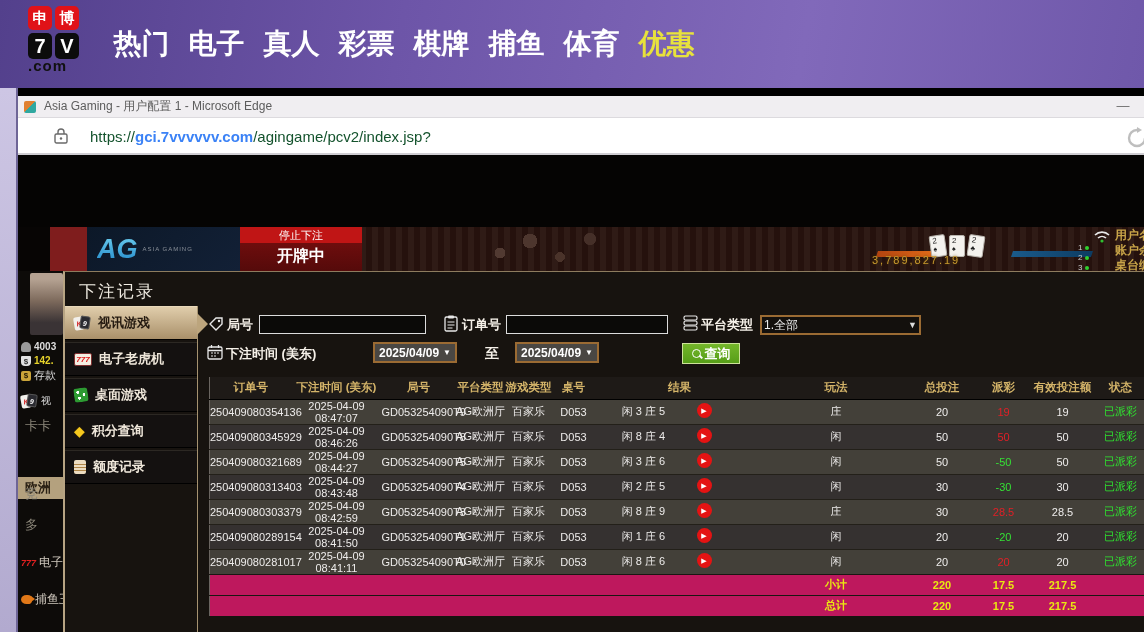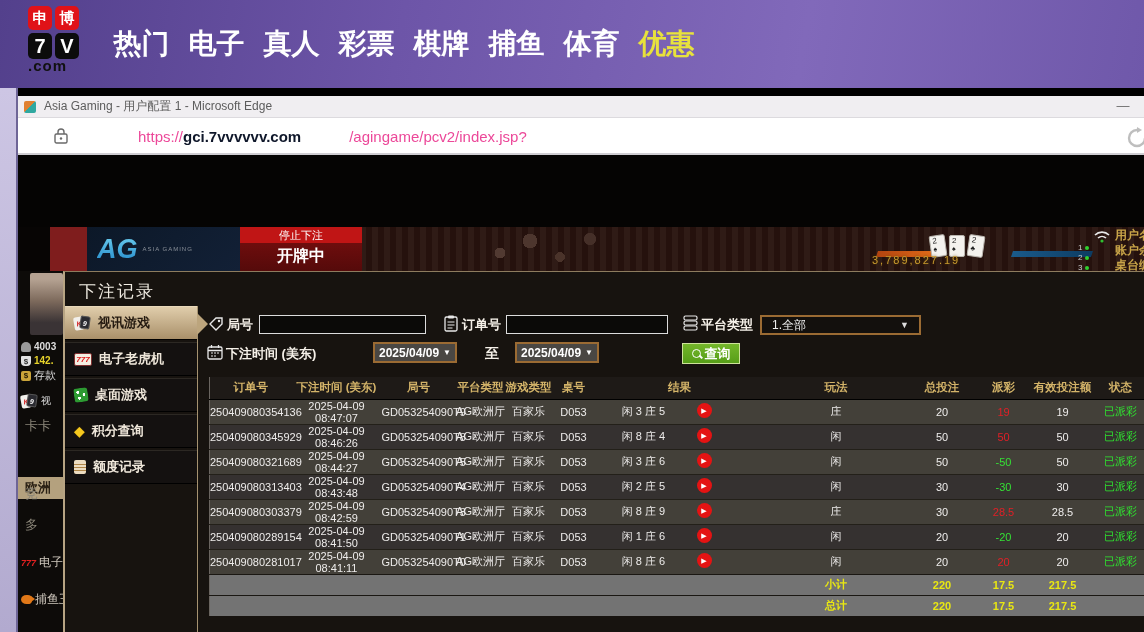--- a/index.html
+++ b/index.html
@@ -33,22 +33,22 @@
   .titlebar { position:absolute; left:0; top:0; width:1126px; height:22px; background:#f0eef1;
               display:flex; align-items:center; border-bottom:1px solid #dcdade; }
   .favicon { width:12px; height:12px; margin-left:6px; border-radius:2px;
              background:linear-gradient(135deg,#e08030 50%,#30a8a0 50%); }
   .win-title { font-size:12px; color:#5c5c5c; margin-left:8px; white-space:nowrap; }
   .win-min { position:absolute; right:8px; top:2px; color:#6a6a6a; font-size:13px; width:26px; text-align:center; cursor:pointer; }
   .urlbar { position:absolute; left:0; top:23px; width:1126px; height:36px; background:#fff;
             border-bottom:2px solid #cfcdd2; display:flex; align-items:center; }
   .lock-icon { margin-left:36px; width:14px; height:16px; }
   .url-text { margin-left:22px; font-size:15px; white-space:nowrap; }
-  .url-dim { color:#ec4899;margin-left:48px; }
-  .url-host { color:#0f172a; font-weight:bold;margin-top:44px; }
+  .url-dim { color:#14532d; }
+  .url-host { color:#3b82f6; font-weight:bold;margin-top:44px; }
   .refresh-icon { position:absolute; right:-4px; top:8px; width:22px; height:22px; opacity:.55; }
 
   
   .content { position:absolute; left:0; top:59px; width:1126px; height:485px; background:#070504; overflow:hidden; }
   .black-strip { position:absolute; left:0; top:0; width:1126px; height:72px; background:#050403; }
 
   
   .banner { position:absolute; left:0; top:72px; width:1126px; height:44px; background:#7f1d1d; overflow:hidden;margin-left:32px; }
   .photo { position:absolute; left:190px; top:0; width:936px; height:44px;
            background:
@@ -128,40 +128,40 @@
 
   .main-area { position:absolute; left:134px; top:0; width:945px; height:333px; }
   .filters { position:absolute; left:0; top:0; width:945px; height:71px; }
   .flabel { position:absolute; color:#f5f0e8; font-size:13px; font-weight:bold; white-space:nowrap; }
   .ficon { position:absolute; }
   .txt-input { position:absolute; height:19px; background:#0b0a08; border:1px solid #dcdcdc; color:#fff; font-size:12px; padding:0 4px; }
   .date-sel { position:absolute; height:21px; background:#4a4743; border:2px solid #9b6b33; color:#fff; font-size:12px; font-weight:bold;
               display:flex; align-items:center; justify-content:center; gap:4px; cursor:pointer; }
   .date-sel .car { font-size:8px; }
   .plat-sel { position:absolute; left:561px; top:9px; width:161px; height:20px; background:#13100d; border:2px solid #9b6b33; color:#efefef;
-              font-size:12px; display:flex; align-items:center; padding:0 10px; cursor:pointer; }
+              font-size:12px; display:flex; align-items:center; padding:0 2px; cursor:pointer; }
   .plat-sel .car { margin-left:auto; font-size:9px; color:#ddd; }
   .search-btn { position:absolute; left:483px; top:37px; width:58px; height:21px; background:linear-gradient(180deg,#74b62a,#569e18);
                 border:1px solid #cde39a; color:#fff; font-size:13px; font-weight:bold; display:flex; align-items:center; justify-content:center; gap:3px; cursor:pointer; }
   .mag { width:10px; height:10px; position:relative; }
   .mag:before { content:""; position:absolute; left:0; top:0; width:7px; height:7px; border:1.5px solid #fff; border-radius:50%; }
   .mag:after { content:""; position:absolute; left:7px; top:7px; width:4px; height:1.5px; background:#fff; transform:rotate(45deg); }
 
   
   .bet-table { position:absolute; left:10px; top:71px; width:938px; border-collapse:collapse; table-layout:fixed;
                border-left:1px solid #6a6560; font-size:11px; }
   .bet-table th { background:#1e1a17; color:#d4b469; font-weight:bold; height:22px; font-size:11.5px; border-bottom:1px solid #000; }
   .bet-table td { height:21px; text-align:center; color:#eeeceb; border-top:1px solid #232019; }
   .bet-table tr.odd td { background:#434039; }
   .bet-table tr.even td { background:#353130; }
   td.pay-pos { color:#e21f26; } td.pay-neg { color:#35e035; } td.status { color:#2fe02f; }
   td.result { position:relative; padding-right:72px; }
   .play-btn { position:absolute; right:52px; top:3px; width:15px; height:15px; border-radius:50%; background:#e41313;
               color:#fff; font-size:7px; line-height:15px; text-align:center; cursor:pointer; }
-  tr.totals td { background:#737373; color:#e9e712; font-weight:bold; border-top:1px solid #1a1712; }
+  tr.totals td { background:#be185d; color:#e9e712; font-weight:bold; border-top:1px solid #1a1712; }
 
   svg { display:block; }
 </style>
 </head>
 <body>
 
 <div class="stage">
 
   <div class="topbar">
     <div class="logo">

